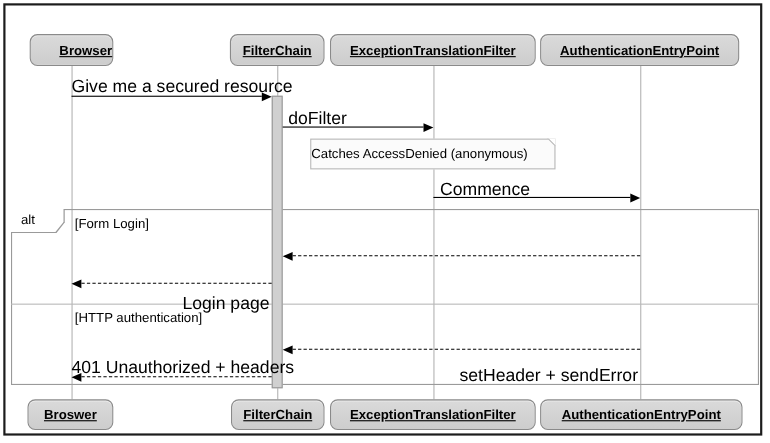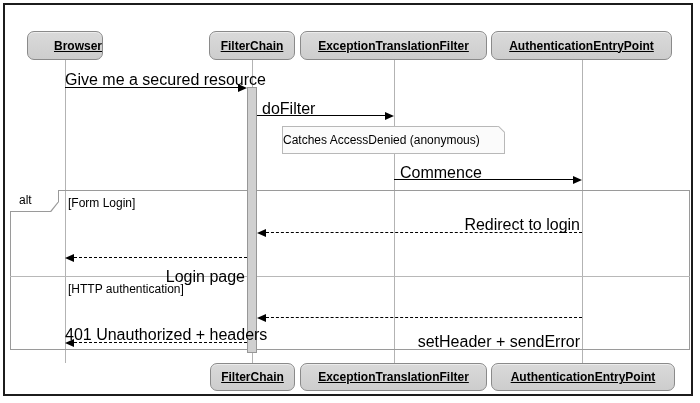--- a/index.html
+++ b/index.html
@@ -94,21 +94,20 @@
 
   <div class="note">
     <span>Catches AccessDenied (anonymous)</span>
     <i class="fold"></i>
   </div>
 
   <div class="msg-label" style="left:400px; top:164px;">Commence</div>
   <div class="msg-line" style="left:394px; top:179px; width:179px;"></div>
   <div class="head-r" style="left:573px; top:176px;"></div>
 
-  <div class="msg-label ta-r" style="left:380px; top:216px; width:200px;">Redirect to login</div>
   <div class="msg-line dashed" style="left:266px; top:232px; width:316px;"></div>
   <div class="head-l" style="left:257px; top:229px;"></div>
 
   <div class="msg-label ta-r" style="left:95px; top:241px; width:150px;margin-top:27px;">Login page</div>
   <div class="msg-line dashed" style="left:74px; top:257px; width:173px;"></div>
   <div class="head-l" style="left:65px; top:254px;"></div>
 
   <div class="msg-label ta-r" style="left:380px; top:301px; width:200px;margin-top:32px;">setHeader + sendError</div>
   <div class="msg-line dashed" style="left:266px; top:317px; width:316px;"></div>
   <div class="head-l" style="left:257px; top:314px;"></div>
@@ -123,20 +122,23 @@
   <div class="pbox" style="left:209px; top:31px; width:86px;">
       <span>FilterChain</span>
     </div>
   <div class="pbox" style="left:300px; top:31px; width:187px;">
       <span>ExceptionTranslationFilter</span>
     </div>
   <div class="pbox" style="left:491px; top:31px; width:181px;">
       <span>AuthenticationEntryPoint</span>
     </div>
 
+  <div class="pbox" style="left:25px;  top:363px; width:78px; height:28px;">
+      <span>Broswer</span>
+    </div>
   <div class="pbox" style="left:210px; top:363px; width:85px; height:28px;">
       <span>FilterChain</span>
     </div>
   <div class="pbox" style="left:300px; top:363px; width:187px; height:28px;">
       <span>ExceptionTranslationFilter</span>
     </div>
   <div class="pbox" style="left:491px; top:363px; width:184px; height:28px;">
       <span>AuthenticationEntryPoint</span>
     </div>
 </div>

